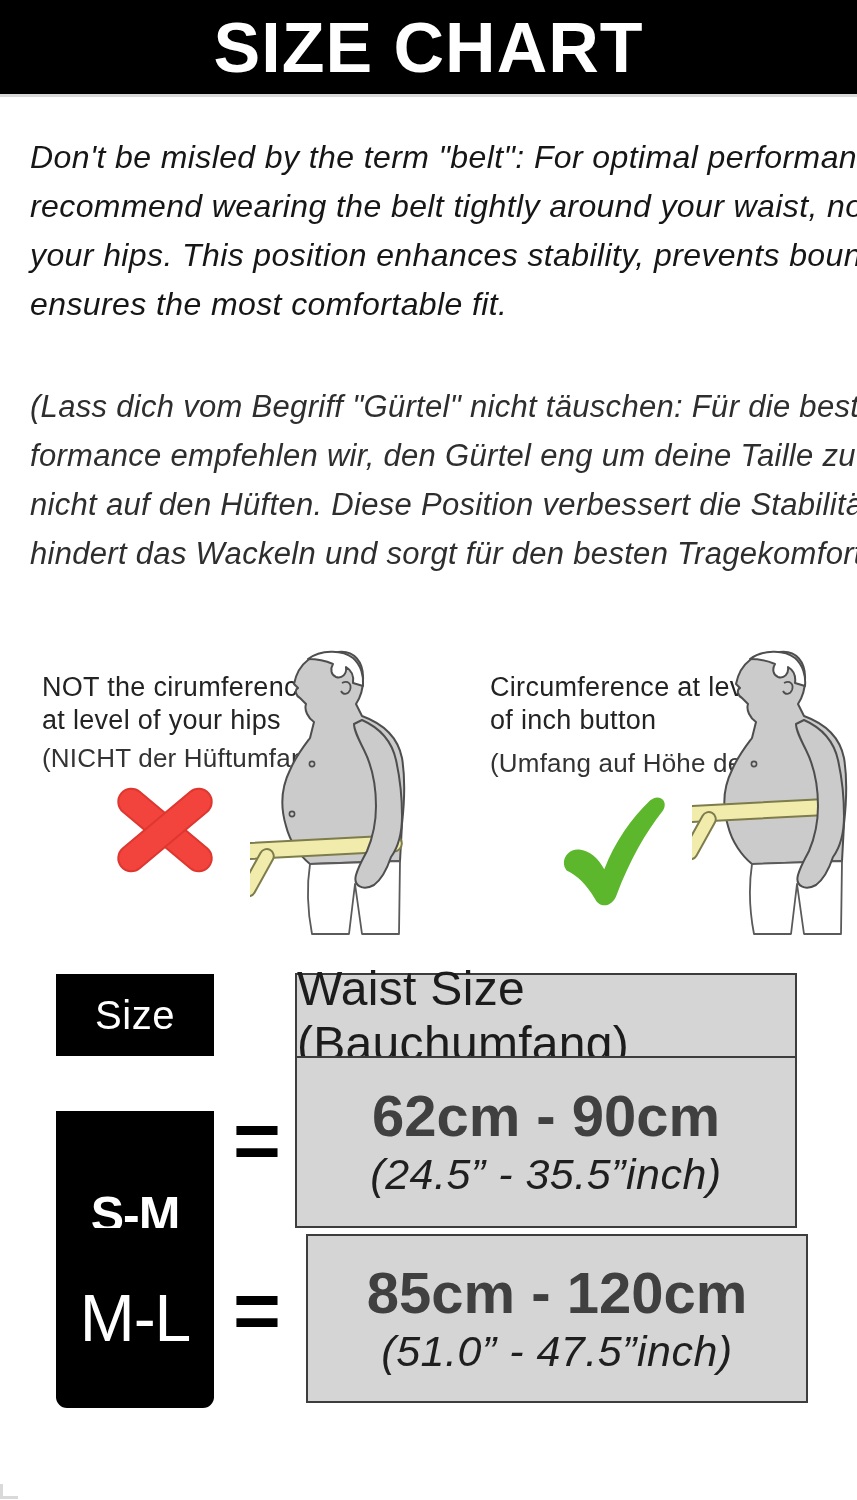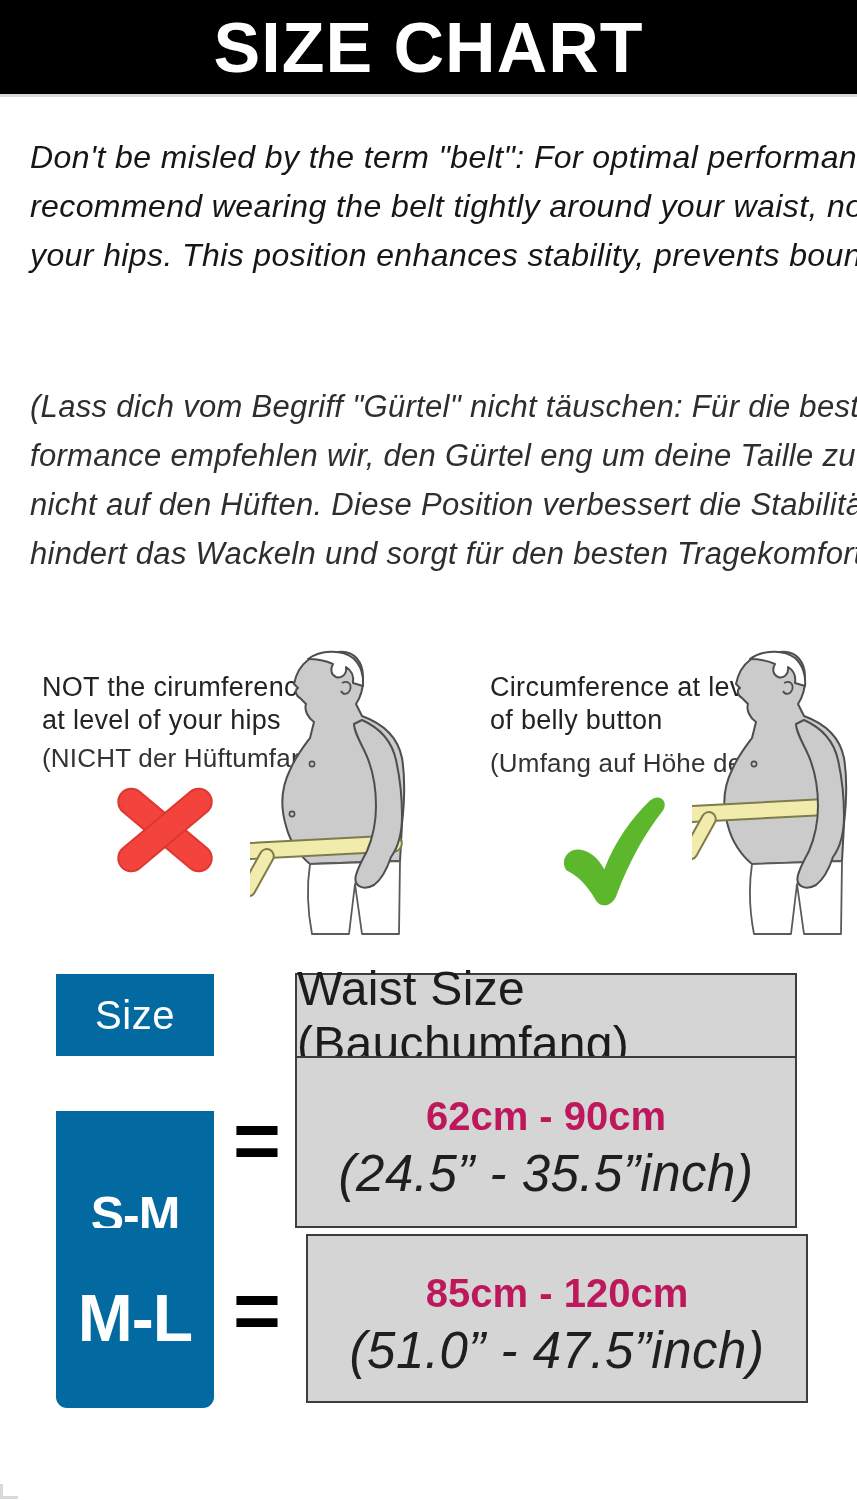--- a/index.html
+++ b/index.html
@@ -22,36 +22,36 @@
   .para .pline{white-space:nowrap;}
   .para-en{top:133px;font-size:32px;line-height:49px;color:#161616;letter-spacing:.4px;}
   .para-de{top:382px;font-size:31px;line-height:49px;color:#2e2e2e;letter-spacing:.3px;}
   
   .dlabel{position:absolute;font-size:27px;line-height:33px;color:#232323;letter-spacing:.3px;}
   .dlabel-de{position:absolute;font-size:26px;line-height:31px;color:#333;letter-spacing:.2px;}
   .figure-svg{position:absolute;}
   .mark-svg{position:absolute;}
   
   .blackcell{
-    position:absolute;left:56px;width:158px;background:#0369a1;color:#fff;
+    position:absolute;left:56px;width:158px;background:#000000;color:#fff;
     display:flex;align-items:center;justify-content:center;text-align:right;
   }
   .cell-size-header{top:974px;height:82px;font-size:40px;letter-spacing:.5px;}
   .cell-sm{top:1111px;height:208px;font-size:50px;font-weight:bold;letter-spacing:-1px;}
-  .cell-ml{top:1228px;height:180px;font-size:66px;font-weight:bold;letter-spacing:-1px;border-radius:11px;}
+  .cell-ml{top:1228px;height:180px;font-size:66px;font-weight:normal;letter-spacing:-1px;border-radius:11px;}
   .graycell{
     position:absolute;left:295px;width:502px;background:#d5d5d5;
     border:2px solid #3d3d3d;box-sizing:border-box;
     display:flex;flex-direction:column;align-items:center;justify-content:center;
   }
   .cell-waist-header{top:973px;height:85px;font-size:48px;color:#1c1c1c;letter-spacing:.3px;}
   .cell-range-sm{top:1056px;height:172px;}
   .cell-range-ml{top:1234px;height:169px;margin-left:11px;}
-  .range-cm{font-size:40px;font-weight:bold;color:#be185d;line-height:64px;letter-spacing:0;}
-  .range-inch{font-size:51px;font-style:italic;color:#1f1f1f;line-height:52px;letter-spacing:.5px;}
+  .range-cm{font-size:58px;font-weight:bold;color:#404040;line-height:64px;letter-spacing:0;}
+  .range-inch{font-size:43px;font-style:italic;color:#1f1f1f;line-height:52px;letter-spacing:.5px;}
   .equals{
     position:absolute;left:222px;width:70px;height:70px;
     display:flex;align-items:center;justify-content:center;
     font-size:82px;font-weight:bold;color:#000;
   }
   .equals-sm{top:1106px;}
   .equals-ml{top:1276px;}
   
   .corner-mark{
     position:absolute;left:0;top:1484px;width:15px;height:12px;
@@ -64,38 +64,39 @@
 <div class="canvas">
 
   <div class="titlebar">
     <div class="title">SIZE CHART</div>
   </div>
 
   <div class="para para-en">
     <div class="pline">Don't be misled by the term  "belt": For optimal performance, we</div>
     <div class="pline">recommend wearing the belt tightly around your waist, not on</div>
     <div class="pline">your hips. This position enhances stability, prevents bouncing, and</div>
+    <div class="pline">ensures the most comfortable fit.</div>
   </div>
 
   <div class="para para-de">
     <div class="pline">(Lass dich vom Begriff "Gürtel" nicht täuschen: Für die beste Per-</div>
     <div class="pline">formance empfehlen wir, den Gürtel eng um deine Taille zu tragen,</div>
     <div class="pline">nicht auf den Hüften. Diese Position verbessert die Stabilität, ver-</div>
     <div class="pline">hindert das Wackeln und sorgt für den besten Tragekomfort.)</div>
   </div>
 
   <div class="dlabel" style="left:42px;top:671px;">
     <div>NOT the cirumference</div>
     <div>at level of your hips</div>
   </div>
   <div class="dlabel-de" style="left:42px;top:743px;">(NICHT der Hüftumfang)</div>
 
   <div class="dlabel" style="left:490px;top:671px;">
     <div>Circumference at level</div>
-    <div>of belly button</div>
+    <div>of inch button</div>
   </div>
   <div class="dlabel-de" style="left:490px;top:748px;">
     <div>(Umfang auf Höhe des</div>
   </div>
 
   <svg class="mark-svg" style="left:114px;top:787px;" width="102" height="86" viewBox="0 0 102 86">
     <g transform="translate(51,43)" fill="#f2443c" stroke="#dd3730" stroke-width="2">
       <rect x="-57" y="-13" width="114" height="26" rx="13" transform="rotate(40)"></rect>
       <rect x="-57" y="-13" width="114" height="26" rx="13" transform="rotate(-40)"></rect>
     </g>

